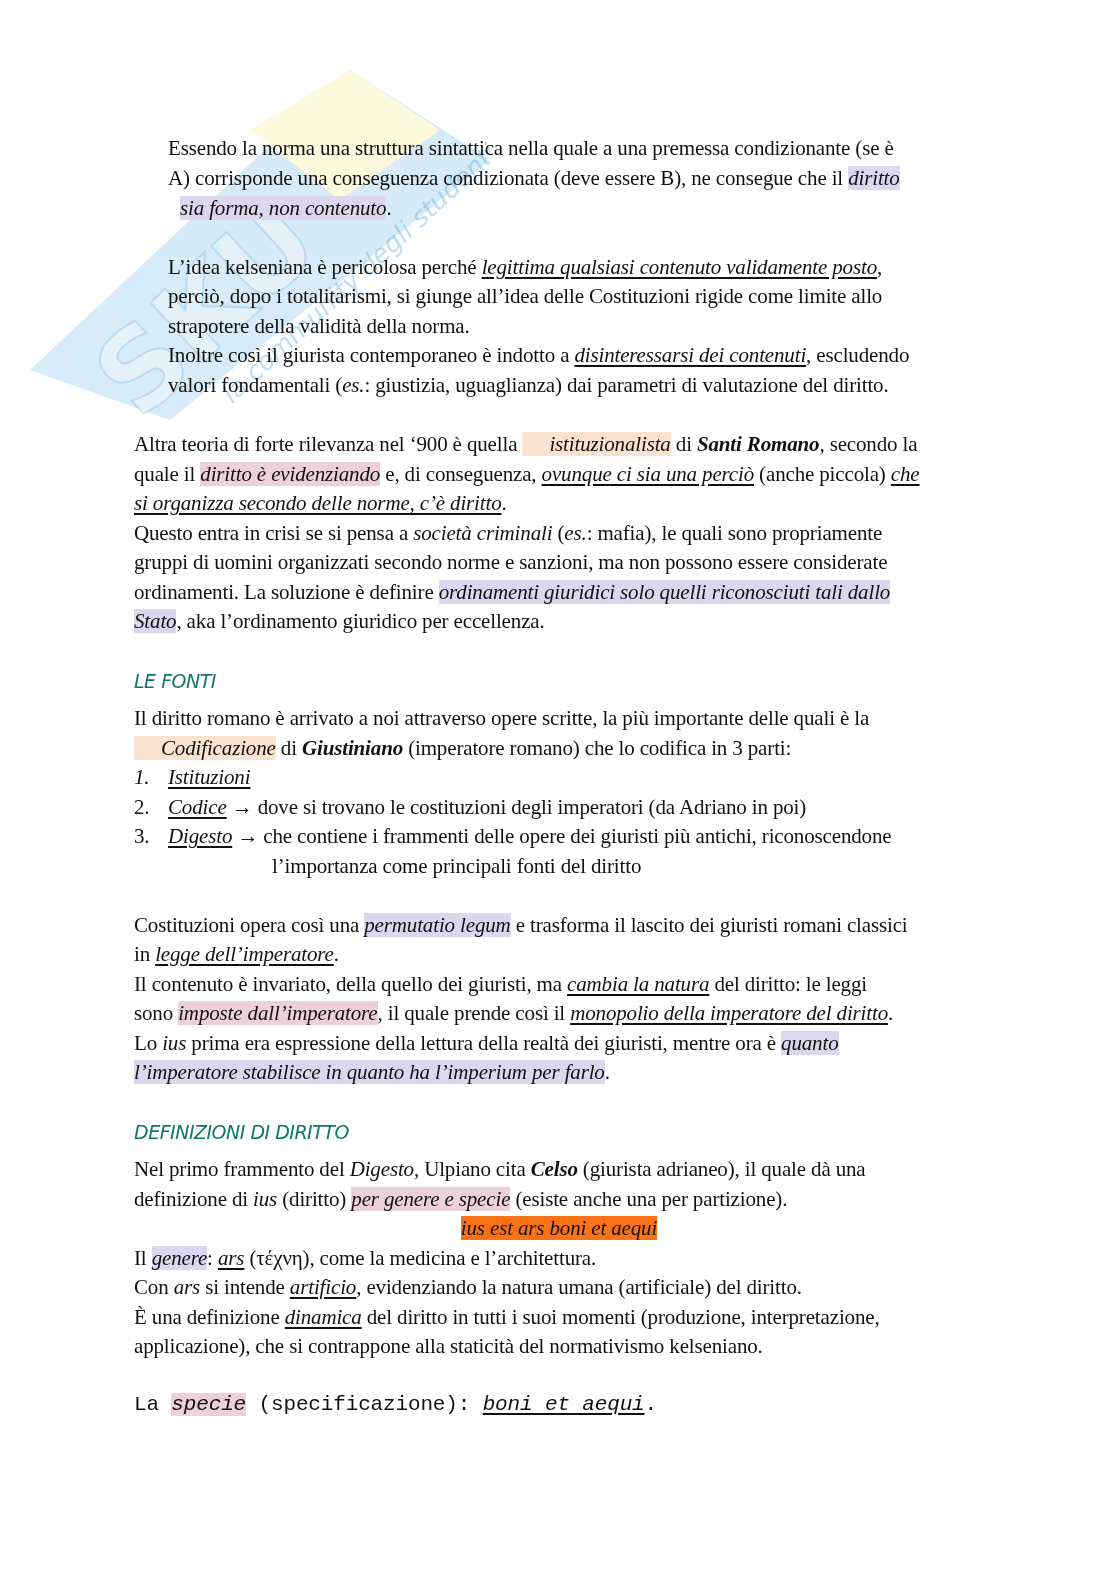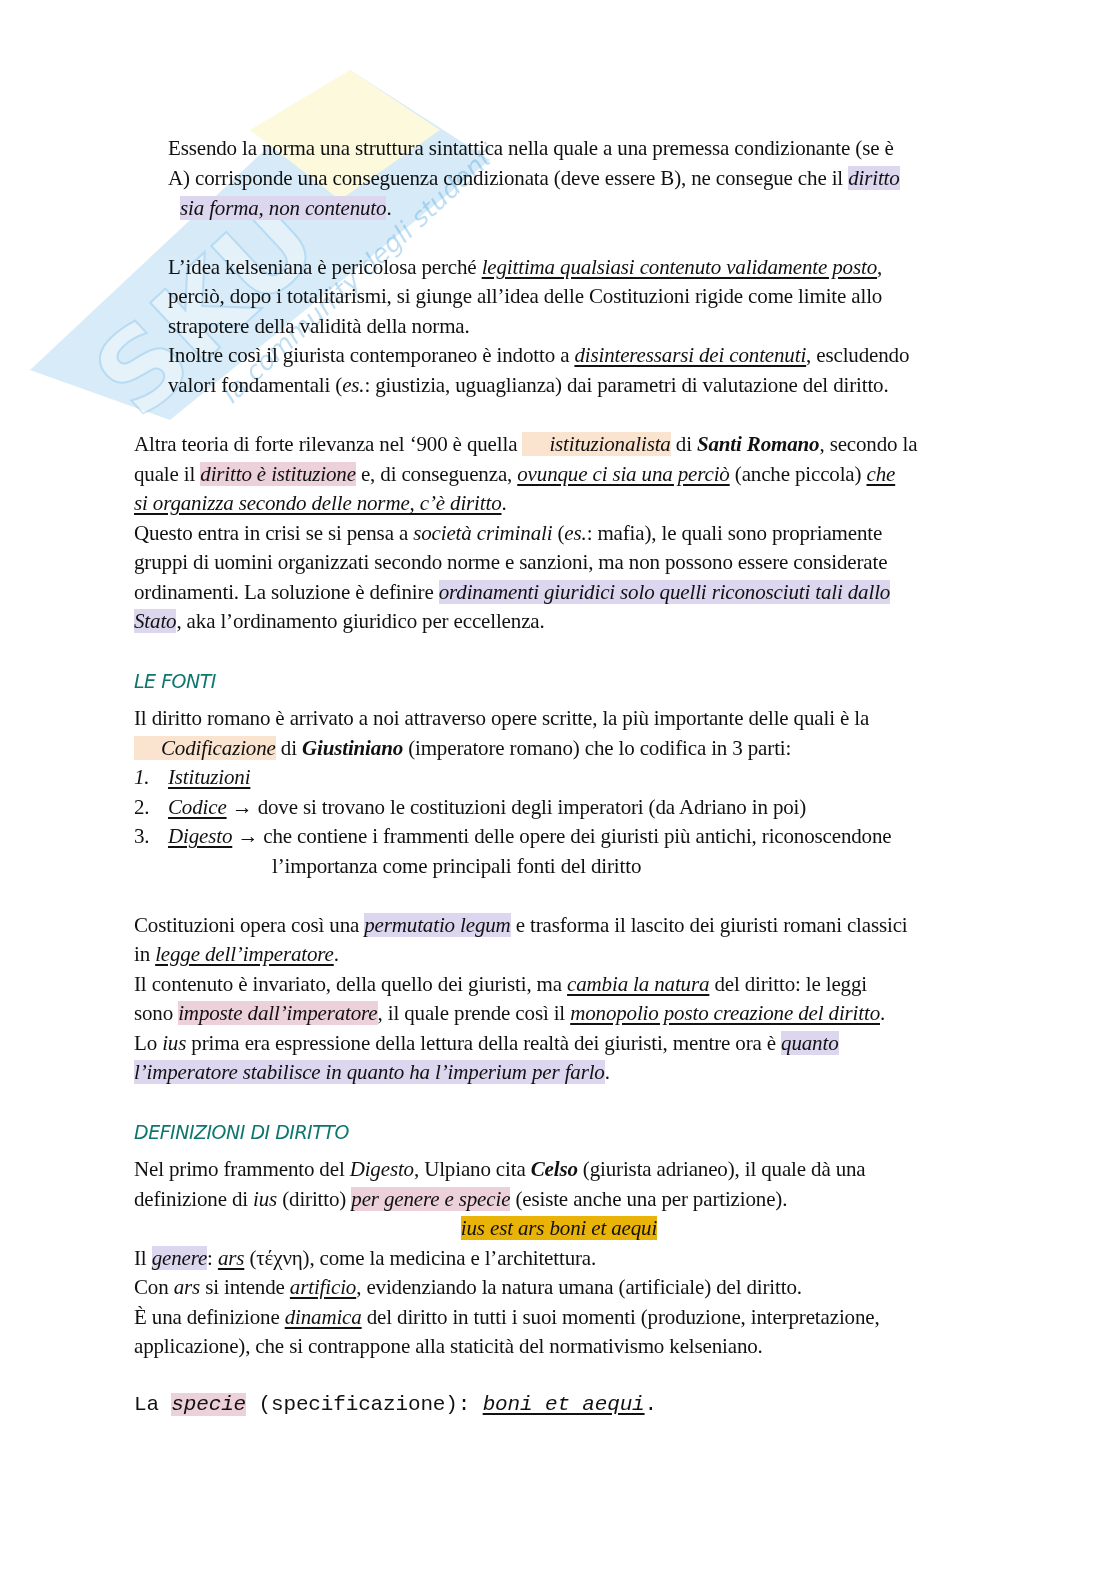--- a/index.html
+++ b/index.html
@@ -7,21 +7,21 @@
          font-family: "Liberation Serif", "DejaVu Serif", serif; color: #111; }
   .watermark { position: absolute; left: 20px; top: 40px; width: 470px; height: 380px; pointer-events: none; z-index: 0; }
   .page { position: absolute; left: 0; top: 0; width: 1118px; z-index: 1; }
   .line { position: absolute; font-size: 21px; line-height: 30px; white-space: nowrap; letter-spacing: -0.15px; }
   .i { font-style: italic; }
   .b { font-weight: bold; }
   .u { text-decoration: underline; text-underline-offset: 3px; }
   .hl-purple { background: #dcd6ee; }
   .hl-orange { background: #fbe4cf; padding-left: 27px; }
   .hl-pink { background: #ecd1da; }
-  .hl-green { background: #eab308; }
+  .hl-green { background: #f97316; }
   .heading { position: absolute; font-family: "DejaVu Sans", sans-serif; font-style: italic; color: #0f766e;
              font-size: 19px; letter-spacing: -0.5px; font-weight: normal; }
   .num { display: inline-block; width: 34px; }
 </style>
 </head>
 <body>
 
 <svg class="watermark" viewBox="0 0 470 380">
   <g opacity="0.22">
     <polygon points="10,330 330,30 470,120 150,380" fill="#4aa3df"></polygon>
@@ -58,21 +58,21 @@
     <span>Inoltre così il giurista contemporaneo è indotto a </span><span class="i u">disinteressarsi dei contenuti</span><span>, escludendo</span>
   </div>
   <div class="line" style="left:168px; top:370px;">
     <span>valori fondamentali (</span><span class="i">es.</span><span>: giustizia, uguaglianza) dai parametri di valutazione del diritto.</span>
   </div>
 
   <div class="line" style="left:134px; top:429px;">
     <span>Altra teoria di forte rilevanza nel ‘900 è quella </span><span class="i hl-orange">istituzionalista</span><span> di </span><span class="i b">Santi Romano</span><span>, secondo la</span>
   </div>
   <div class="line" style="left:134px; top:459px;">
-    <span>quale il </span><span class="i hl-pink">diritto è istituzione</span><span> e, di conseguenza, </span><span class="i u">ovunque ci sia una perciò</span><span> (anche piccola) </span><span class="i u">che</span>
+    <span>quale il </span><span class="i hl-pink">diritto è evidenziando</span><span> e, di conseguenza, </span><span class="i u">ovunque ci sia una perciò</span><span> (anche piccola) </span><span class="i u">che</span>
   </div>
   <div class="line" style="left:134px; top:488px;">
     <span class="i u">si organizza secondo delle norme, c’è diritto</span><span>.</span>
   </div>
   <div class="line" style="left:134px; top:518px;">
     <span>Questo entra in crisi se si pensa a </span><span class="i">società criminali</span><span> (</span><span class="i">es.</span><span>: mafia), le quali sono propriamente</span>
   </div>
   <div class="line" style="left:134px; top:547px;">
     <span>gruppi di uomini organizzati secondo norme e sanzioni, ma non possono essere considerate</span>
   </div>
@@ -106,21 +106,21 @@
   <div class="line" style="left:134px; top:910px;">
     <span>Costituzioni opera così una </span><span class="i hl-purple">permutatio legum</span><span> e trasforma il lascito dei giuristi romani classici</span>
   </div>
   <div class="line" style="left:134px; top:939px;">
     <span>in </span><span class="i u">legge dell’imperatore</span><span>.</span>
   </div>
   <div class="line" style="left:134px; top:969px;">
     <span>Il contenuto è invariato, della quello dei giuristi, ma </span><span class="i u">cambia la natura</span><span> del diritto: le leggi</span>
   </div>
   <div class="line" style="left:134px; top:998px;">
-    <span>sono </span><span class="i hl-pink">imposte dall’imperatore</span><span>, il quale prende così il </span><span class="i u">monopolio posto creazione del diritto</span><span>.</span>
+    <span>sono </span><span class="i hl-pink">imposte dall’imperatore</span><span>, il quale prende così il </span><span class="i u">monopolio della imperatore del diritto</span><span>.</span>
   </div>
   <div class="line" style="left:134px; top:1028px;">
     <span>Lo </span><span class="i">ius</span><span> prima era espressione della lettura della realtà dei giuristi, mentre ora è </span><span class="i hl-purple">quanto</span>
   </div>
   <div class="line" style="left:134px; top:1057px;">
     <span class="i hl-purple">l’imperatore stabilisce in quanto ha l’imperium per farlo</span><span>.</span>
   </div>
 
   <div class="heading" style="left:134px; top:1121px;">DEFINIZIONI DI DIRITTO</div>
   <div class="line" style="left:134px; top:1154px;">

